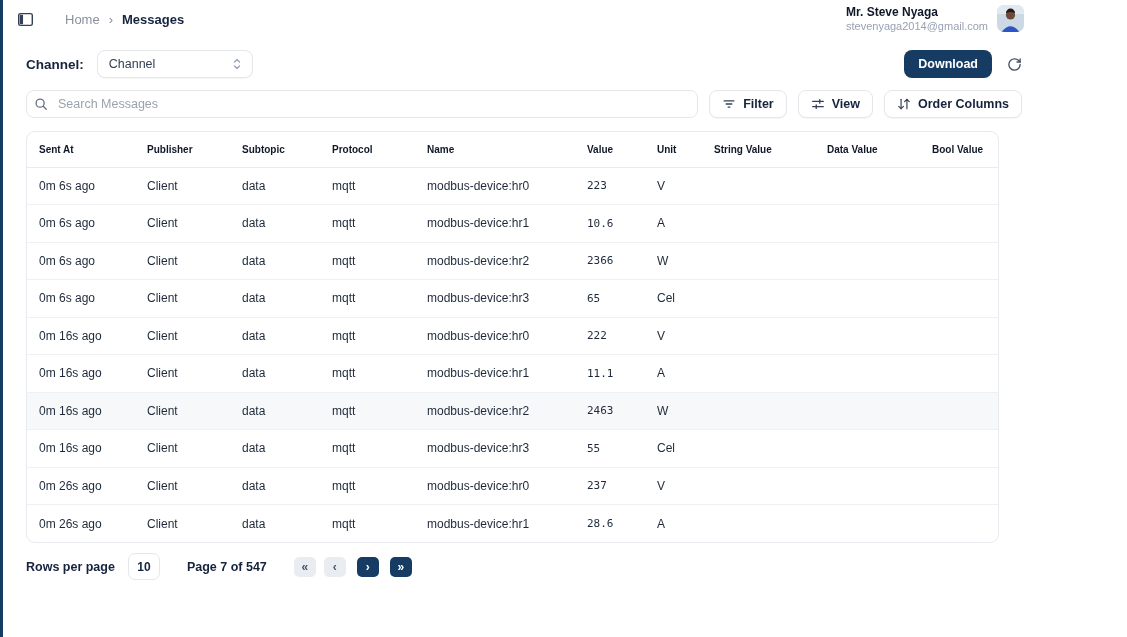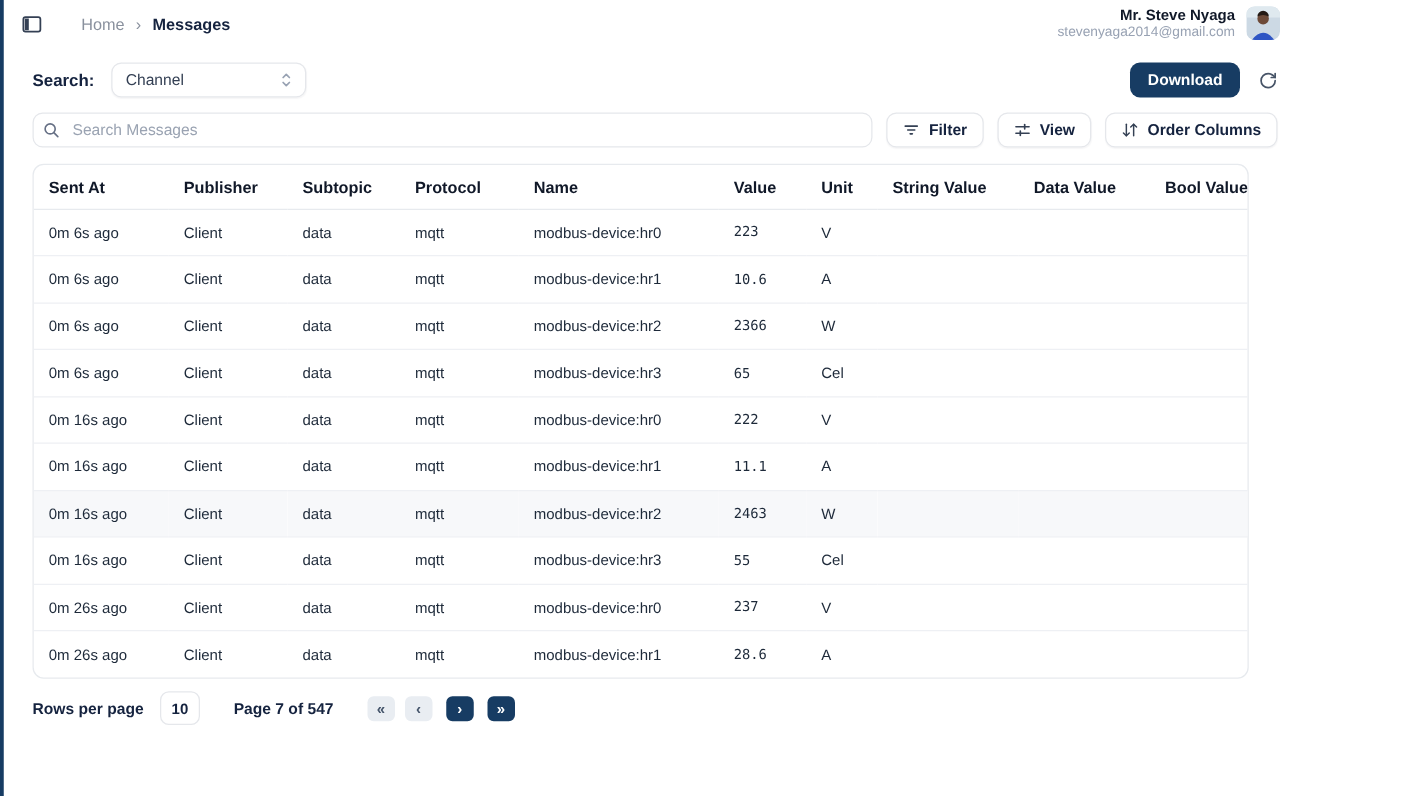--- a/index.html
+++ b/index.html
@@ -18,21 +18,21 @@
   .side-strip{position:absolute;left:0;top:0;bottom:0;width:3px;background:var(--primary);}
 
   
   .topbar{display:flex;align-items:center;height:38px;padding:0 14px 0 17px;}
   .icon-btn{background:none;border:none;padding:0;cursor:pointer;display:flex;align-items:center;justify-content:center;}
   .breadcrumb{display:flex;align-items:center;gap:9px;margin-left:31px;font-size:13px;}
   .crumb-home{color:var(--muted-text);cursor:pointer;}
   .crumb-sep{color:var(--muted-text);font-size:13px;}
   .crumb-current{color:#15233f;font-weight:700;}
   .user-block{margin-left:auto;display:flex;align-items:center;gap:9px;cursor:pointer;}
-  .user-text{text-align:right;line-height:1.2;}
+  .user-text{text-align:left;line-height:1.2;}
   .user-name{font-size:12px;font-weight:700;color:#101828;}
   .user-email{font-size:11px;color:#98a2b3;}
   .avatar{width:27px;height:27px;border-radius:7px;overflow:hidden;flex:none;display:block;}
 
   
   .channel-row{display:flex;align-items:center;margin:12px 16px 0 26px;}
   .channel-label{font-size:13.5px;font-weight:700;color:#15233f;}
   .channel-select{margin-left:13px;width:156px;height:28px;border:1px solid var(--border);border-radius:8px;background:#fff;display:flex;align-items:center;justify-content:space-between;padding:0 9px 0 11px;font-size:12.5px;color:#344054;cursor:pointer;box-shadow:0 1px 1px rgba(16,24,40,.04);}
   .btn-primary{background:var(--primary);color:#fff;border:none;border-radius:8px;height:28px;padding:0 14px;font-size:12.5px;font-weight:600;font-family:inherit;cursor:pointer;}
   .channel-row .btn-primary + .btn-primary{margin-left:9px;}
@@ -43,21 +43,21 @@
   .search-box{flex:1;height:28px;border:1px solid var(--border);border-radius:8px;display:flex;align-items:center;gap:8px;padding:0 7px;background:#fff;}
   .search-box input{border:none;outline:none;flex:1;font-size:12.5px;font-family:inherit;color:var(--text);background:transparent;}
   .search-box input::placeholder{color:var(--placeholder);}
   .btn-ghost{display:flex;align-items:center;gap:7px;height:28px;border:1px solid var(--border);border-radius:8px;background:#fff;padding:0 12px;font-size:12.5px;font-weight:600;color:#15233f;font-family:inherit;cursor:pointer;box-shadow:0 1px 1px rgba(16,24,40,.04);}
   .sortby{width:132px;}
   .sortby .grow{flex:1;text-align:left;}
 
   
   .table-card{margin:13px 39px 0 26px;border:1px solid #e7eaee;border-radius:9px;overflow:hidden;background:#fff;}
   table{width:100%;border-collapse:collapse;table-layout:fixed;}
-  th{text-align:left;font-size:13px;font-weight:700;color:#101828;padding:0 12px;height:35px;border-bottom:1px solid #e7eaee;white-space:nowrap;overflow:hidden;}
+  th{text-align:left;font-size:10px;font-weight:700;color:#101828;padding:0 12px;height:35px;border-bottom:1px solid #e7eaee;white-space:nowrap;overflow:hidden;}
   td{font-size:12px;color:#1d2939;padding:0 12px;height:37.5px;border-bottom:1px solid #eef0f4;white-space:nowrap;overflow:hidden;}
   tbody tr:last-child td{border-bottom:none;}
   tbody tr.highlight{background:var(--row-highlight);}
   td.mono{font-family:"DejaVu Sans Mono",monospace;font-size:11px;}
 
   
   .pagination{display:flex;align-items:center;margin:10px 39px 0 26px;font-size:12.5px;font-weight:600;color:#15233f;}
   .rpp-label{margin-right:13px;}
   .rpp-box{width:32px;height:27px;border:1px solid var(--border);border-radius:7px;display:flex;align-items:center;justify-content:center;font-size:12px;font-weight:600;color:#15233f;background:#fff;cursor:pointer;}
   .page-info{margin-left:27px;}
@@ -100,21 +100,21 @@
           <rect width="27" height="9" fill="#dfe9ef"></rect>
           <circle cx="13.5" cy="10" r="4.6" fill="#6d4a38"></circle>
           <path d="M8.9 8.2 a4.6 4.6 0 0 1 9.2 0 q-4.6 -2.6 -9.2 0 z" fill="#241a14"></path>
           <path d="M4.5 27 q9 -11.5 18 0 z" fill="#2e55c4"></path>
         </svg>
       </span>
     </div>
   </header>
 
   <section class="channel-row">
-    <span class="channel-label">Search:</span>
+    <span class="channel-label">Channel:</span>
     <div class="channel-select">
       <span>Channel</span>
       <span>
         <svg width="12" height="14" viewBox="0 0 12 14" fill="none" stroke="#98a2b3" stroke-width="1.4" stroke-linecap="round" stroke-linejoin="round">
           <path d="M3.5 5 L6 2.5 L8.5 5"></path>
           <path d="M3.5 9 L6 11.5 L8.5 9"></path>
         </svg>
       </span>
     </div>
     <div style="flex:1"></div>

